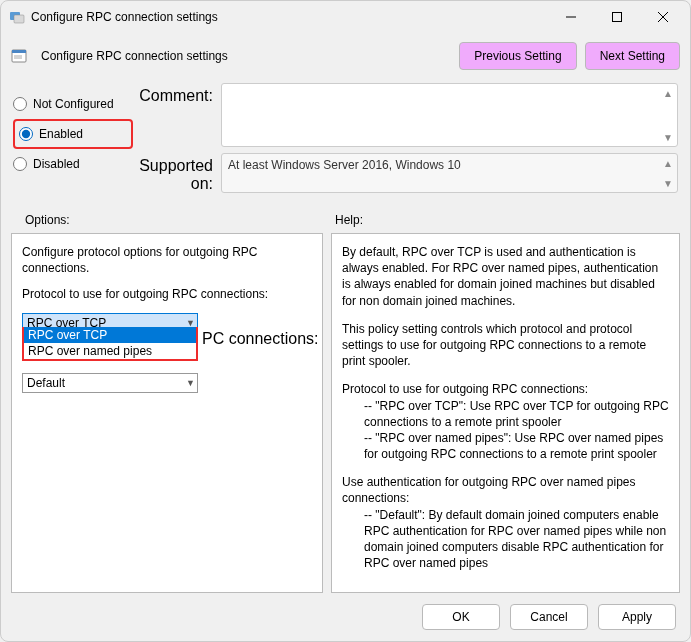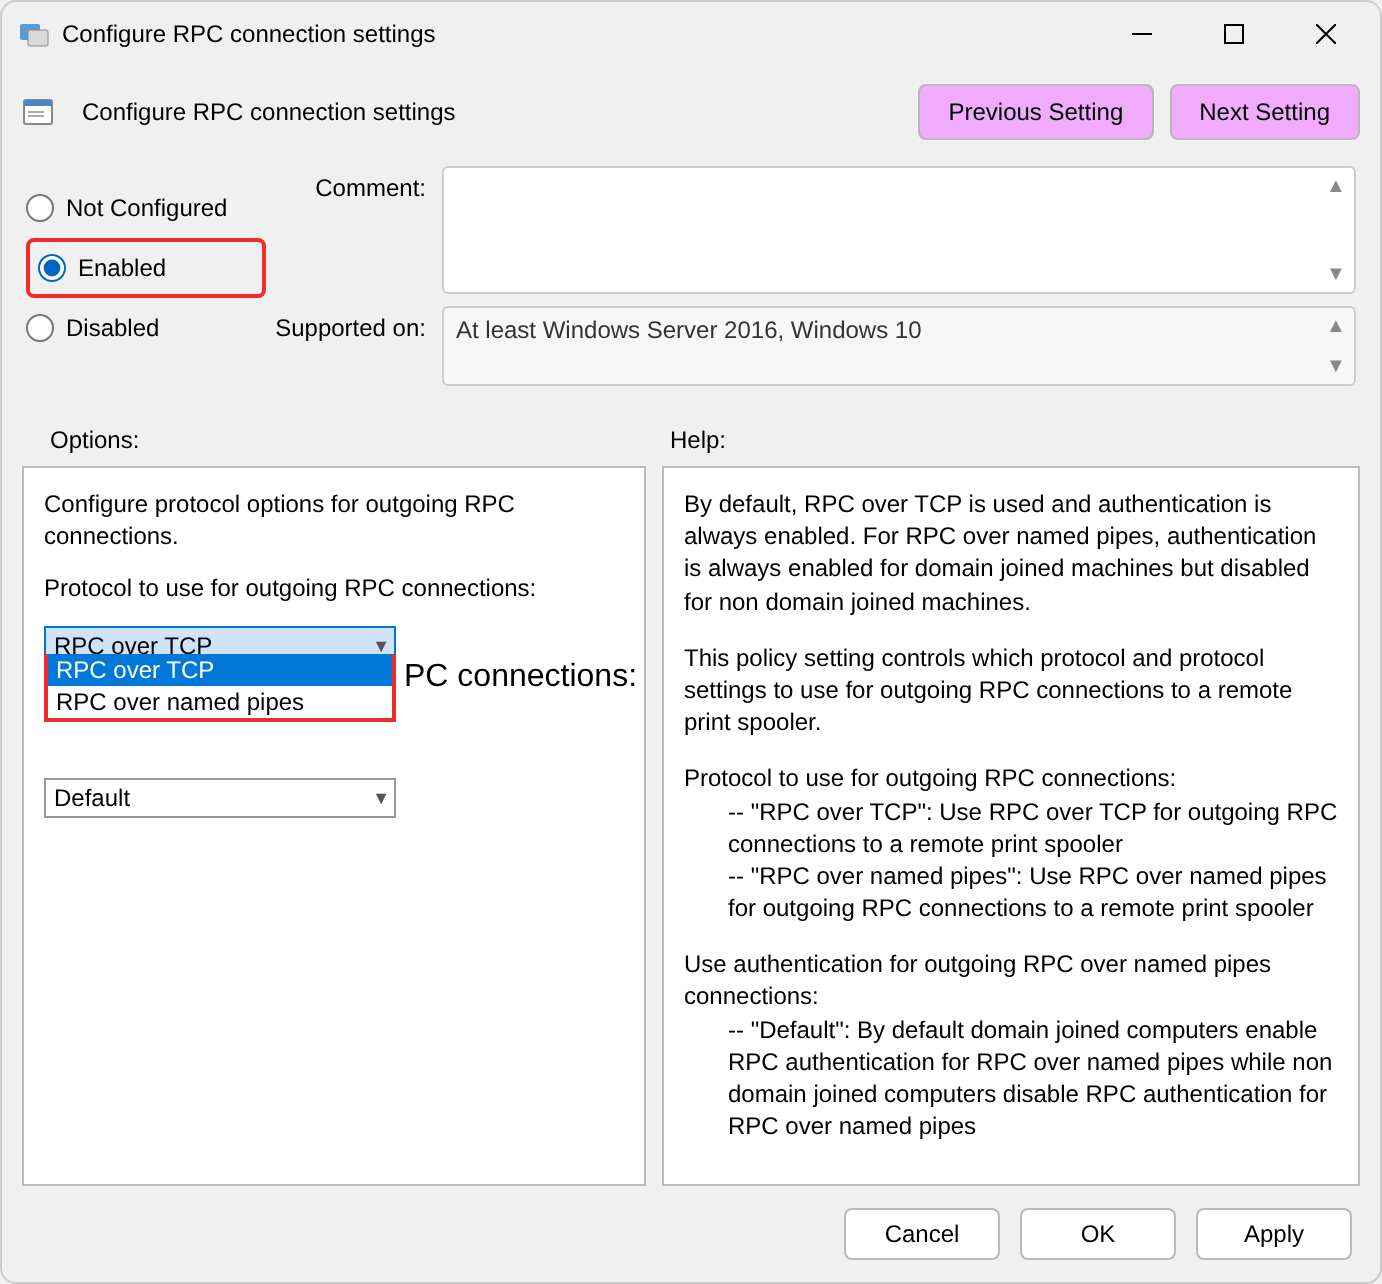--- a/index.html
+++ b/index.html
@@ -14,35 +14,35 @@
 .subheader-title { flex: 1; font-size: 12px; color: #000; }
 .nav-btn { background: #f0abfc; border: 1px solid #b9b9b9; border-radius: 4px; padding: 6px 14px; font-size: 12px; cursor: pointer; }
 .state-area { display: flex; padding: 4px 12px 0 12px; }
 .radio-col { width: 120px; padding-top: 6px; }
 .radio-row { display: flex; align-items: center; height: 30px; }
 .radio-row input { margin: 0 6px 0 0; accent-color: #0067c0; width: 14px; height: 14px; }
 .radio-row label { font-size: 12px; }
 .highlight { border: 2px solid #ee2c2c; border-radius: 4px; padding: 0 4px; }
 .meta-col { flex: 1; }
 .meta-row { display: flex; align-items: flex-start; margin-bottom: 6px; }
-.meta-label { width: 88px; text-align: right; padding: 4px 8px 0 0; font-size: 12px; }
+.meta-label { width: 88px; text-align: right; padding: 4px 8px 0 0; font-size: 16px; }
 .comment-box { flex: 1; height: 64px; background: #fff; border: 1px solid #ccc; border-radius: 3px; position: relative; }
 .supported-box { flex: 1; height: 40px; background: #f7f7f7; border: 1px solid #ccc; border-radius: 3px; padding: 4px 20px 4px 6px; color: #333; position: relative; }
 .scroll-arrow { position: absolute; right: 2px; width: 14px; height: 14px; color: #888; font-size: 10px; display: flex; align-items: center; justify-content: center; }
 .labels-row { display: flex; padding: 14px 12px 6px 24px; }
 .labels-row .lbl-left { width: 310px; }
 .labels-row .lbl-right { flex: 1; }
 .content-row { display: flex; gap: 0; padding: 0 10px; flex: 1; min-height: 0; }
 .panel { border: 1px solid #bbb; background: #fff; padding: 10px; overflow: hidden; position: relative; }
 .panel-left { width: 312px; margin-right: 8px; }
 .panel-right { flex: 1; }
 .panel p { font-size: 12px; line-height: 1.35; margin-bottom: 10px; }
 .select { width: 176px; border: 1px solid #999; background: #fff; font-size: 12px; height: 20px; display: flex; align-items: center; justify-content: space-between; padding: 0 2px 0 4px; cursor: pointer; }
 .select.active { background: #cfe4fa; border-color: #0078d7; }
-.select.secondary { margin-top: 16px; }
+.select.secondary { margin-top: 0; }
 .dropdown-open { position: absolute; left: 10px; top: 93px; width: 176px; background: #fff; border: 2px solid #ee2c2c; border-top: none; z-index: 10; }
 .dropdown-open .opt { padding: 1px 4px; font-size: 12px; }
 .dropdown-open .opt.selected { background: #0078d7; color: #fff; }
 .chev { font-size: 9px; color: #555; }
 .conn-text { position: absolute; left: 190px; top: 96px; font-size: 16px; }
 .help-body { overflow: auto; height: 100%; }
 .help-body p { margin-bottom: 12px; }
 .help-body .indent { padding-left: 22px; }
 .footer { height: 48px; display: flex; align-items: center; justify-content: flex-end; padding: 0 14px; gap: 10px; }
 .footer button { background: #fff; border: 1px solid #b9b9b9; border-radius: 4px; width: 78px; height: 26px; font-size: 12px; cursor: pointer; }
@@ -160,18 +160,18 @@
         <p style="margin-bottom:0">Protocol to use for outgoing RPC connections:</p>
         <p class="indent" style="margin-bottom:0">-- "RPC over TCP": Use RPC over TCP for outgoing RPC connections to a remote print spooler</p>
         <p class="indent">-- "RPC over named pipes": Use RPC over named pipes for outgoing RPC connections to a remote print spooler</p>
         <p style="margin-bottom:0">Use authentication for outgoing RPC over named pipes connections:</p>
         <p class="indent">-- "Default": By default domain joined computers enable RPC authentication for RPC over named pipes while non domain joined computers disable RPC authentication for RPC over named pipes</p>
       </div>
     </div>
   </div>
 
   <div class="footer">
+    <button>OK</button>
     <button>Cancel</button>
-    <button>OK</button>
     <button>Apply</button>
   </div>
 
 </div>
 
 </body></html>

